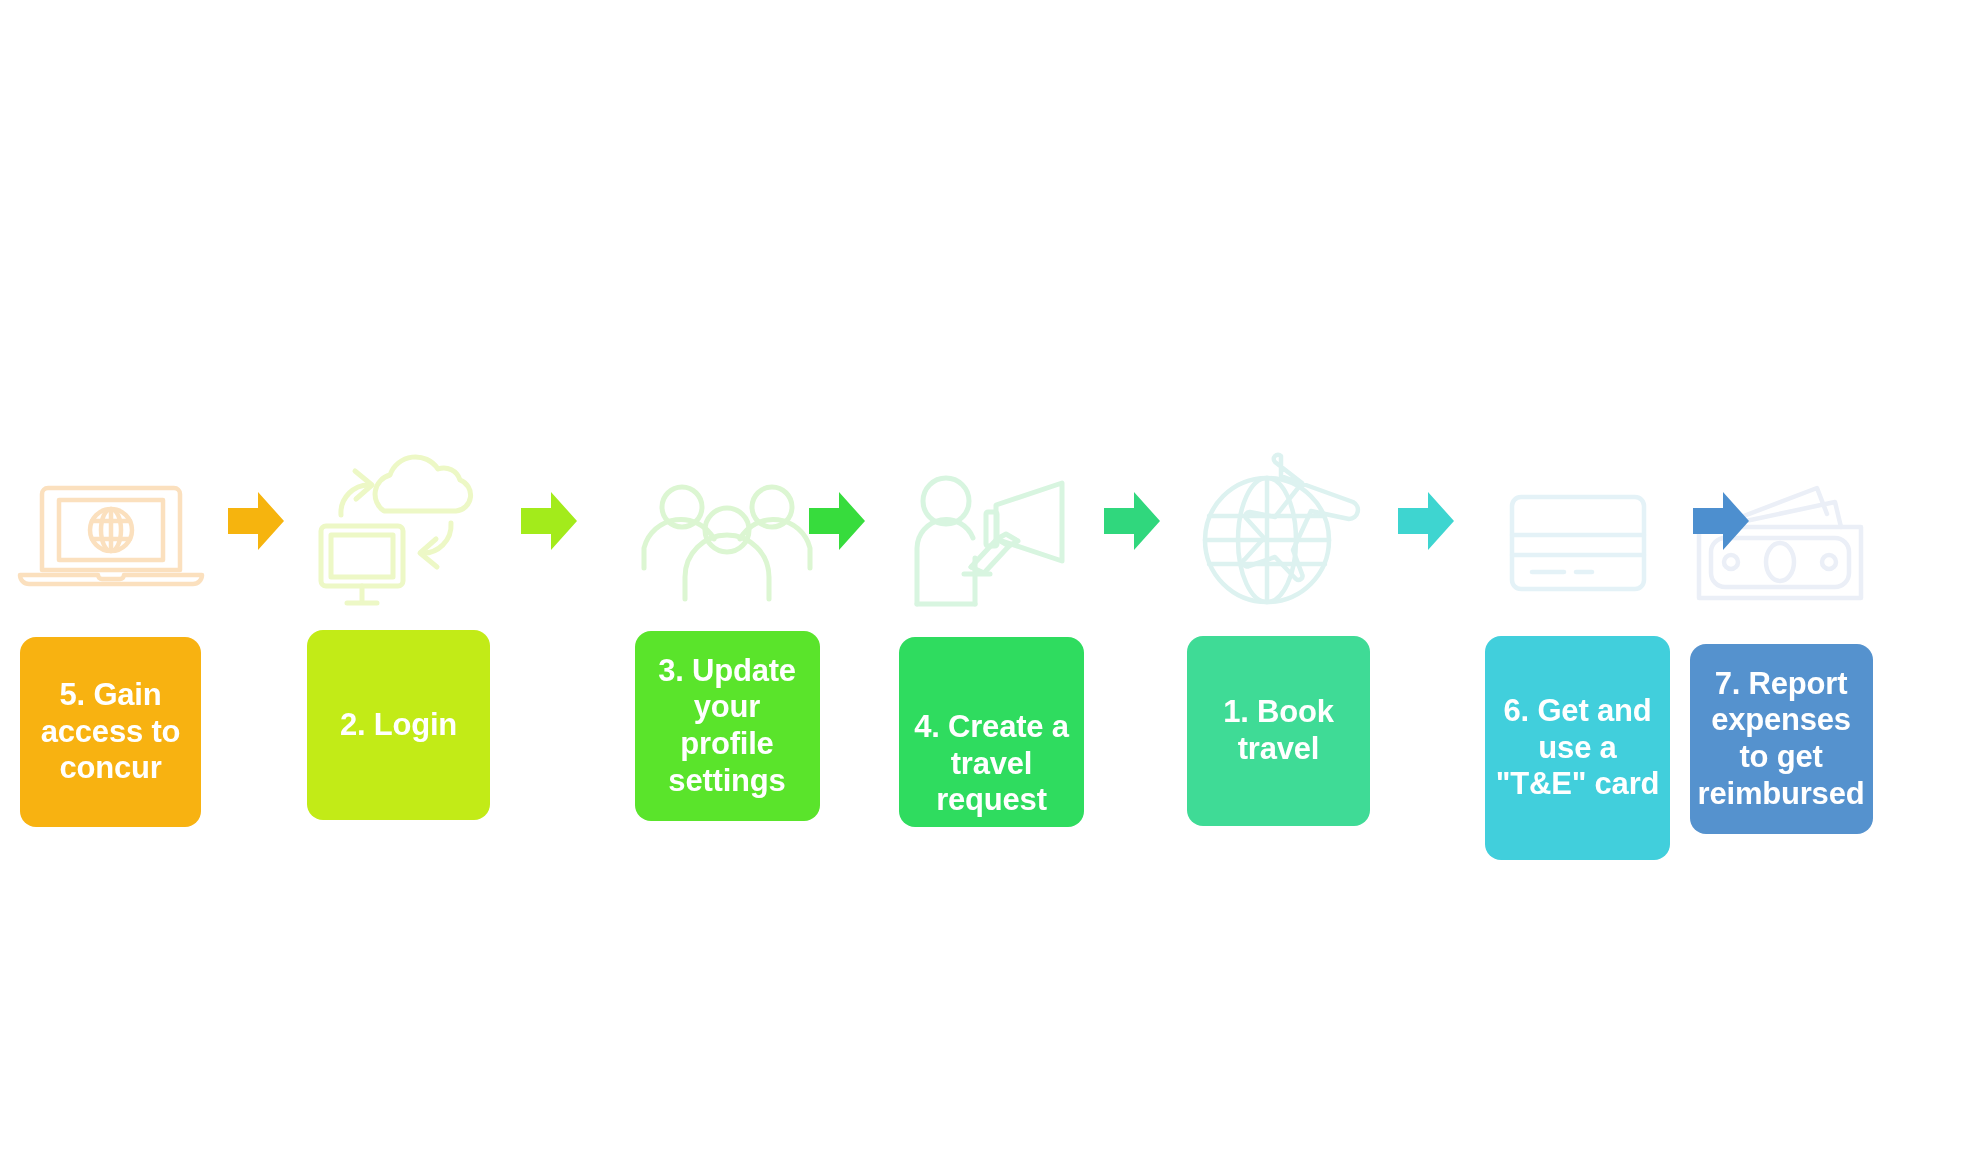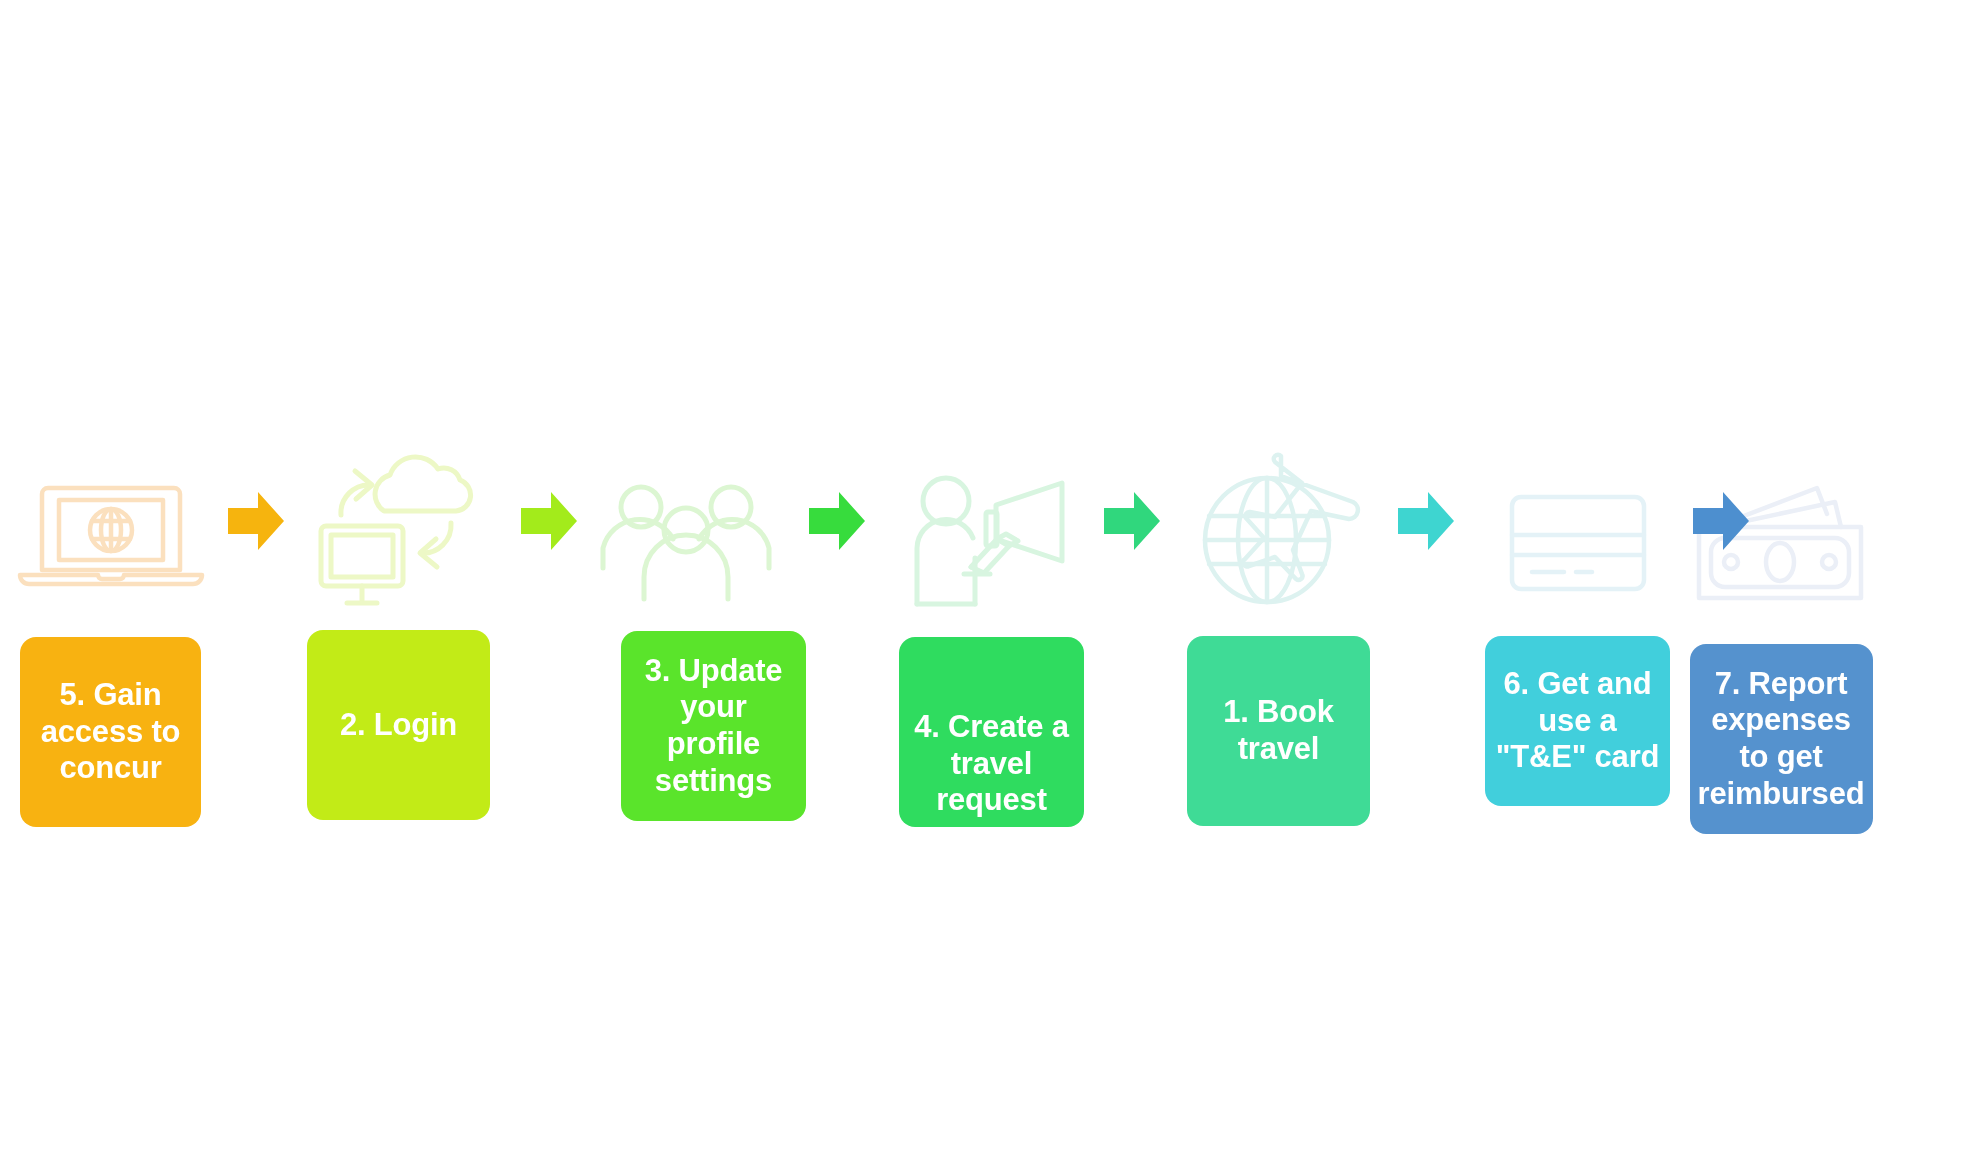--- a/index.html
+++ b/index.html
@@ -98,21 +98,21 @@
         <path d="M46 18 l17 14 l-16 14"></path>
         <path d="M142 70 a28 28 0 0 1 -30 30"></path>
         <path d="M128 114 l-17 -14 l16 -14"></path>
       </svg>
     </div>
     <div class="step-card" style="width: 183px; height: 190px; background: rgb(194, 235, 23);">
       <span>2. Login</span>
     </div>
   </div>
 
-  <div class="step" id="step-3" style="left: 566px; top: 452px; align-items: flex-end;">
+  <div class="step" id="step-3" style="left: 607px; top: 452px;">
     <div class="step-icon" style="height: 179px; width: 240px;">
       <svg width="172" height="120" viewBox="0 0 172 120" fill="none" stroke="#DCF6D2" stroke-width="5" stroke-linejoin="round" stroke-linecap="round">
         <circle cx="41" cy="25" r="20"></circle>
         <path d="M3 86 v-20 a38 38 0 0 1 70 -9"></path>
         <circle cx="131" cy="25" r="20"></circle>
         <path d="M169 86 v-20 a38 38 0 0 0 -70 -9"></path>
         <circle cx="86" cy="48" r="22"></circle>
         <path d="M44 117 v-22 a42 42 0 0 1 84 0 v22"></path>
       </svg>
     </div>
@@ -157,21 +157,21 @@
   </div>
 
   <div class="step" id="step-6" style="left: 1457.5px; top: 450px;">
     <div class="step-icon" style="height: 186px; width: 240px;">
       <svg width="140" height="100" viewBox="0 0 140 100" fill="none" stroke="#E4F2F7" stroke-width="4.5" stroke-linejoin="round" stroke-linecap="round">
         <rect x="4" y="4" width="132" height="92" rx="9"></rect>
         <path d="M4 42 h132 M4 62 h132"></path>
         <path d="M24 79 h32 M68 79 h16"></path>
       </svg>
     </div>
-    <div class="step-card" style="width: 185px; height: 170px; background: rgb(65, 207, 220);">
+    <div class="step-card" style="width: 185px; height: 224px; background: rgb(65, 207, 220);">
       <span>6. Get and use a "T&amp;E" card</span>
     </div>
   </div>
 
   <div class="step" id="step-7" style="left: 1661px; top: 446px; gap: 8px;">
     <div class="step-icon" style="height: 190px; width: 240px;">
       <svg width="172" height="122" viewBox="0 0 172 122" fill="none" stroke="#EBEFF7" stroke-width="4.5" stroke-linejoin="round" stroke-linecap="round">
         <path d="M20 47 L122 8 l10 26"></path>
         <path d="M46 42 L140 22 l6 25"></path>
         <rect x="4" y="47" width="162" height="71"></rect>

